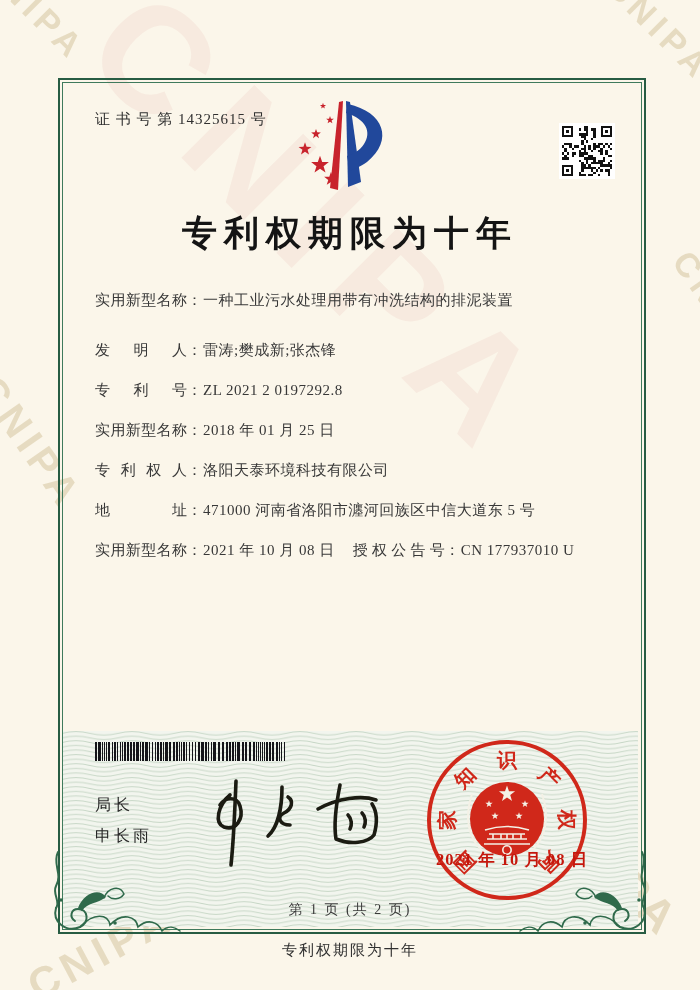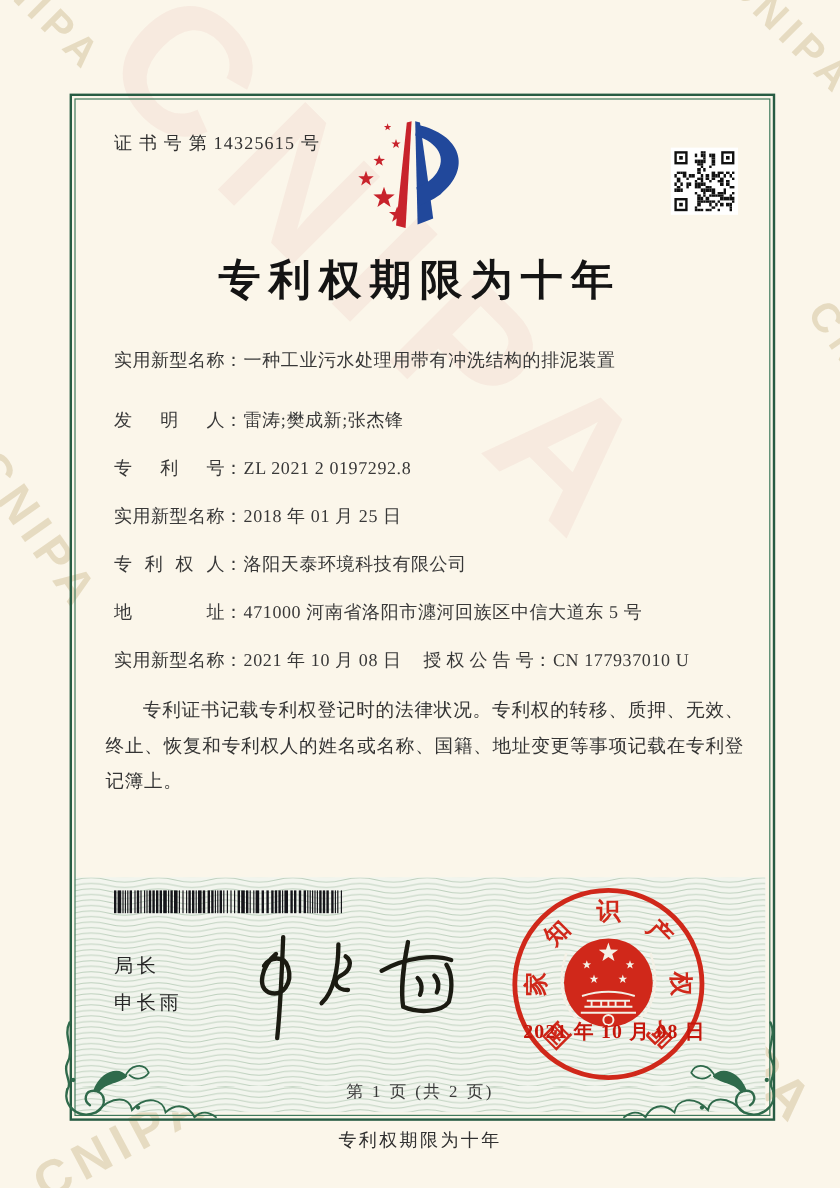--- a/index.html
+++ b/index.html
@@ -294,21 +294,20 @@
   <span class="lb">专利权人</span><span class="cl">：</span><span class="val">洛阳天泰环境科技有限公司</span>
 </div>
 <div class="row" style="top:501px">
   <span class="lb">地址</span><span class="cl">：</span><span class="val">471000 河南省洛阳市瀍河回族区中信大道东 5 号</span>
 </div>
 <div class="row" style="top:541px">
   <span class="lb">实用新型名称</span><span class="cl">：</span><span class="val">2021 年 10 月 08 日</span><span class="pair2"><span class="lb">授权公告号</span><span class="cl">：</span><span class="val">CN 177937010 U</span></span>
 </div>
 
 <div class="abs body-text">
-  <p>专利证书记载专利权登记时的法律状况。专利权的转移、质押、无效、终止、恢复和专利权人的姓名或名称、国籍、地址变更等事项记载在专利登记簿上。</p>
 </div>
 
 <div class="abs barcode">
     <div class="bars">
       <i style="left:0px;width:2px"></i>
       <i style="left:3px;width:3px"></i>
       <i style="left:7px;width:1px"></i>
       <i style="left:9px;width:1px"></i>
       <i style="left:11px;width:1px"></i>
       <i style="left:13px;width:2px"></i>

